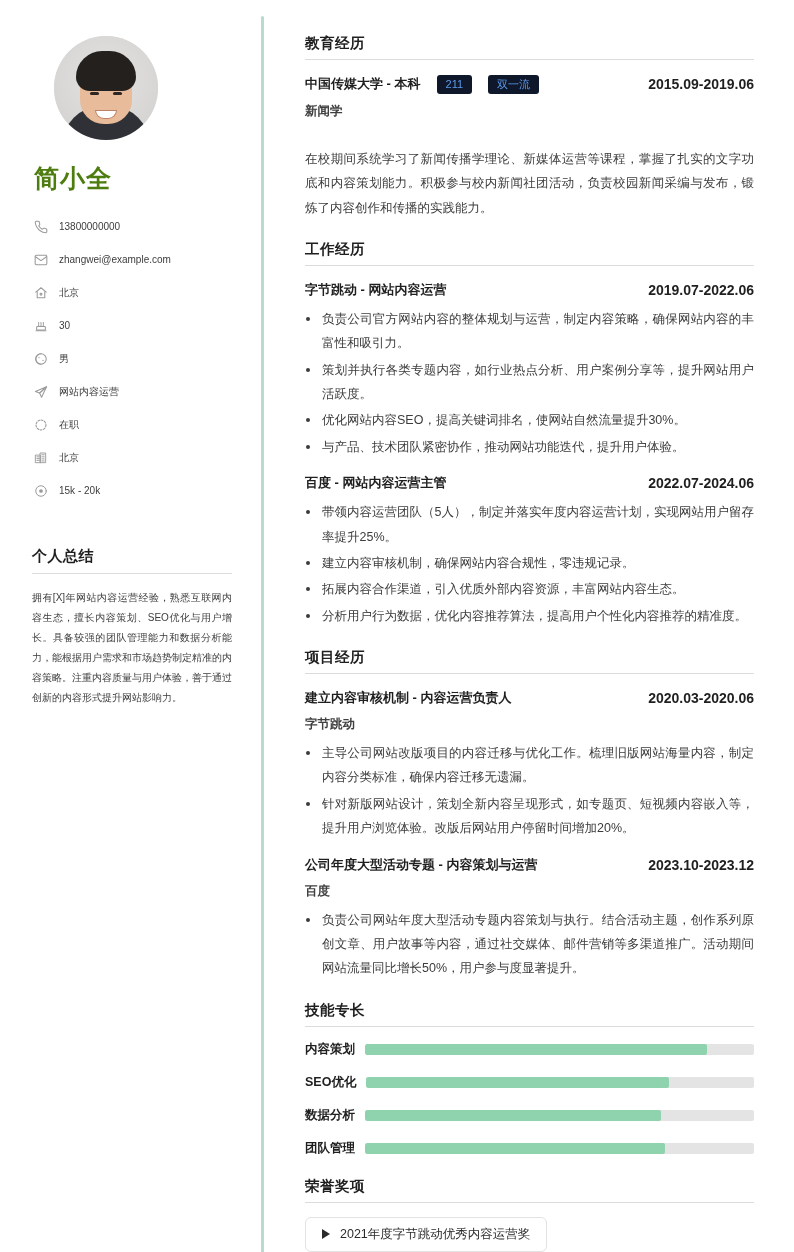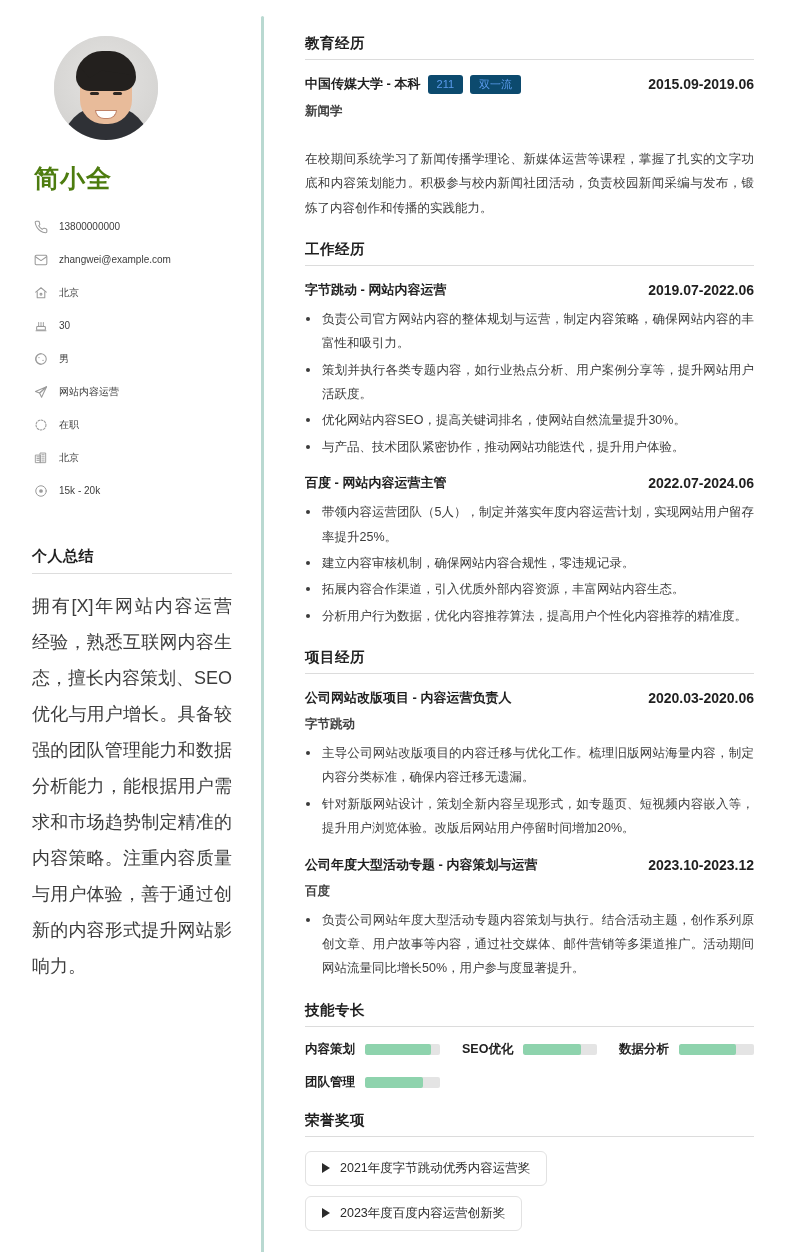--- a/index.html
+++ b/index.html
@@ -145,21 +145,21 @@
   .side-heading {
     font-size: 15px;
     font-weight: bold;
     color: #1f1f1f;
     padding-bottom: 7px;
     border-bottom: 1px solid #dddddd;
     letter-spacing: .5px;
   }
   .side-body {
     margin-top: 14px;
-    font-size: 18px;
+    font-size: 10px;
     line-height: 2.0;
     color: #3c3c3c;
     text-align: justify;
   }
 
   
   .main {
     flex: 1 1 auto;
     padding: 34px 40px 30px 41px;
   }
@@ -176,33 +176,33 @@
   .entry-head {
     display: flex;
     align-items: center;
     justify-content: space-between;
     gap: 10px;
   }
   .entry-title-wrap {
     display: flex;
     align-items: center;
     flex-wrap: wrap;
-    gap: 7px;
+    gap: 16px;
     text-align: right;
   }
   .entry-title {
     font-size: 13px;
     font-weight: bold;
     color: #1f1f1f;
   }
   .tag {
     display: inline-block;
     font-size: 11px;
     color: #5b9bec;
-    background: #0c4a6e;
+    background: #0f172a;
     border-radius: 3px;
     padding: 2px 9px;
     line-height: 1.35;
     white-space: nowrap;
   }
   .entry-date {
     font-size: 14px;
     font-weight: bold;
     color: #1f1f1f;
     white-space: nowrap;
@@ -238,21 +238,21 @@
     width: 4px;
     height: 4px;
     border-radius: 50%;
     background: #3c3c3c;
   }
 
   
   .skill-grid {
     margin-top: 14px;
     display: grid;
-    grid-template-columns: 1fr 1fr 1fr;
+    grid-template-columns: 1fr;
     column-gap: 22px;
     row-gap: 16px;
   }
   .skill {
     display: flex;
     align-items: center;
     gap: 10px;
   }
   .skill-name {
     font-size: 12.5px;
@@ -470,21 +470,21 @@
           <li>分析用户行为数据，优化内容推荐算法，提高用户个性化内容推荐的精准度。</li>
         </ul>
       </div>
     </section>
 
     <section class="section">
       <h2 class="sec-heading">项目经历</h2>
 
       <div class="entry">
         <div class="entry-head">
-          <span class="entry-title">公司网站改版项目 - 内容运营负责人</span>
+          <span class="entry-title">建立内容审核机制 - 内容运营负责人</span>
           <span class="entry-date">2020.03-2020.06</span>
         </div>
         <div class="entry-sub">字节跳动</div>
         <ul class="bullets">
           <li>主导公司网站改版项目的内容迁移与优化工作。梳理旧版网站海量内容，制定内容分类标准，确保内容迁移无遗漏。</li>
           <li>针对新版网站设计，策划全新内容呈现形式，如专题页、短视频内容嵌入等，提升用户浏览体验。改版后网站用户停留时间增加20%。</li>
         </ul>
       </div>
 
       <div class="entry">

